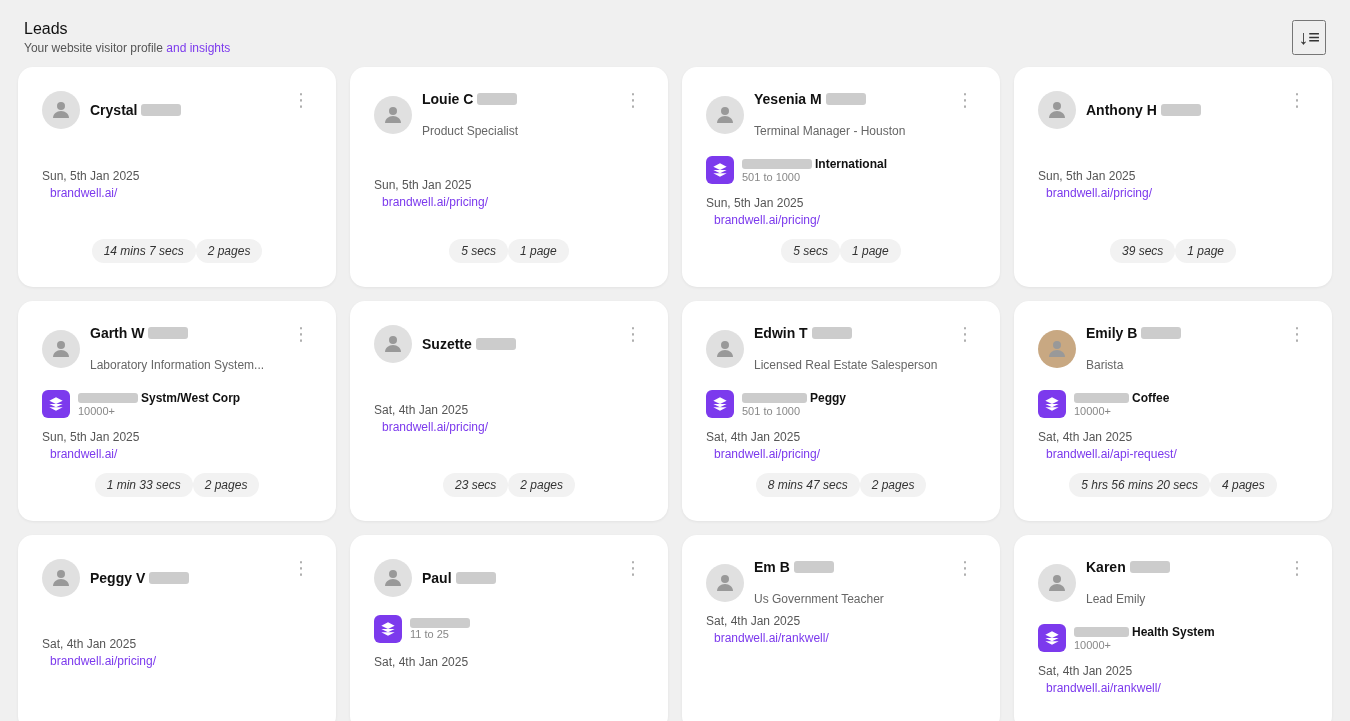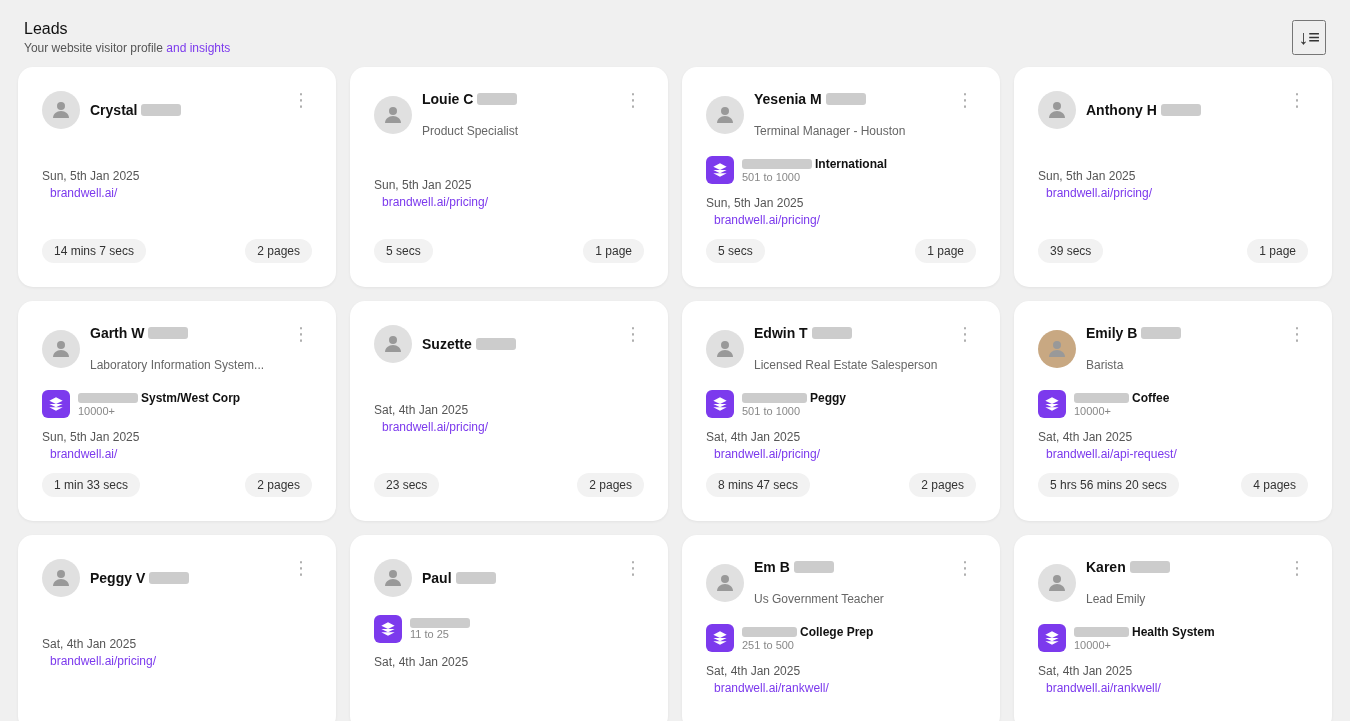--- a/index.html
+++ b/index.html
@@ -159,23 +159,24 @@
     }
     .link-row {
       font-size: 12px;
       color: #7c3aed;
       text-decoration: none;
       margin-bottom: 12px;
       margin-left: 8px;
     }
     .card-footer {
       display: flex;
-      justify-content: space-between;
+      justify-content: center;
       align-items: center;
       margin-top: auto;
+      font-style: italic;
     }
     .badge {
       background: #f2f2f2;
       border-radius: 20px;
       padding: 5px 12px;
       font-size: 12px;
       color: #333;
       font-weight: 500;
     }
     .no-company { min-height: 32px; }
@@ -515,34 +516,20 @@
             </svg>
     </div>
         <div class="person-info">
           <div class="person-name">Em B<span class="name-blur"></span></div>
           <div class="person-title">Us Government Teacher</div>
         </div>
       </div>
       <button class="more-btn">⋮</button>
     </div>
 
-      <div class="company-row">
-        <div class="company-icon">
-          <svg viewBox="0 0 24 24">
-            <path d="M12 2L2 7l10 5 10-5-10-5zM2 17l10 5 10-5M2 12l10 5 10-5"></path>
-          </svg>
-        </div>
-        <div class="company-info">
-          <div class="company-name">
-            <span class="text-blur" style="width:55px"></span>
-            <span>College Prep</span>
-          </div>
-          <div class="company-size">251 to 500</div>
-        </div>
-      </div>
     <div class="date-row">Sat, 4th Jan 2025</div>
     <a class="link-row">brandwell.ai/rankwell/</a>
 
   </div>
     <div class="card">
     <div class="card-header">
       <div class="card-person">
         <div class="avatar">
       <svg viewBox="0 0 24 24">
               <circle cx="12" cy="8" r="4"></circle>

